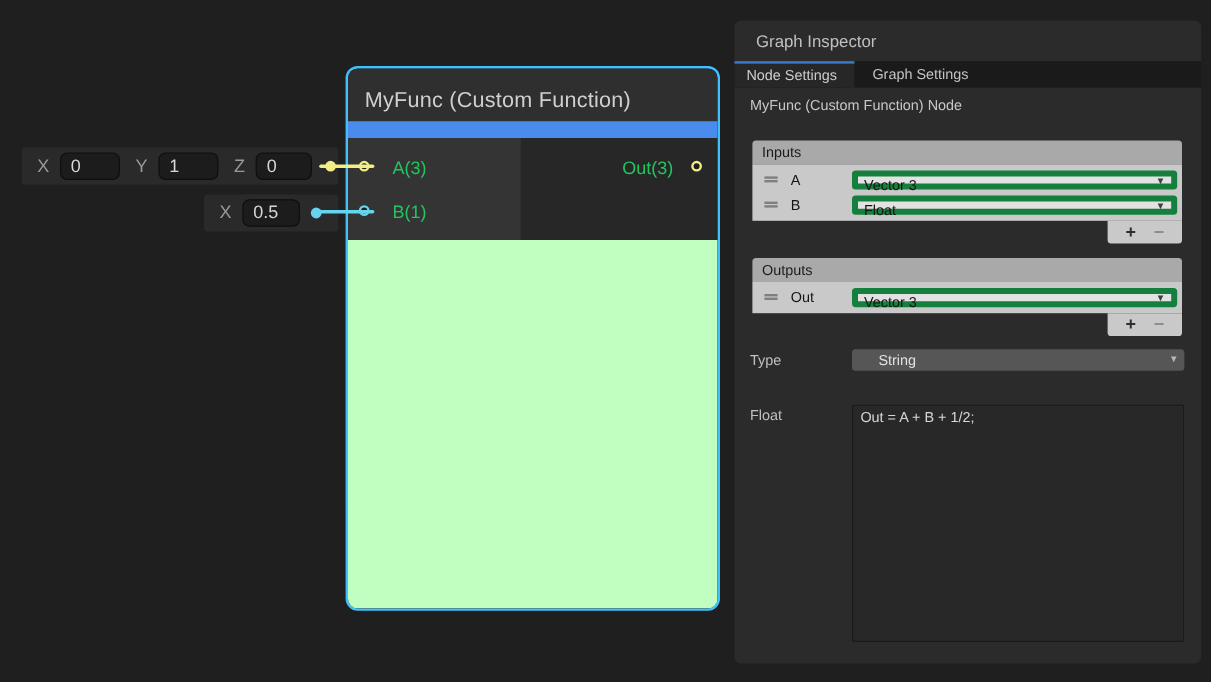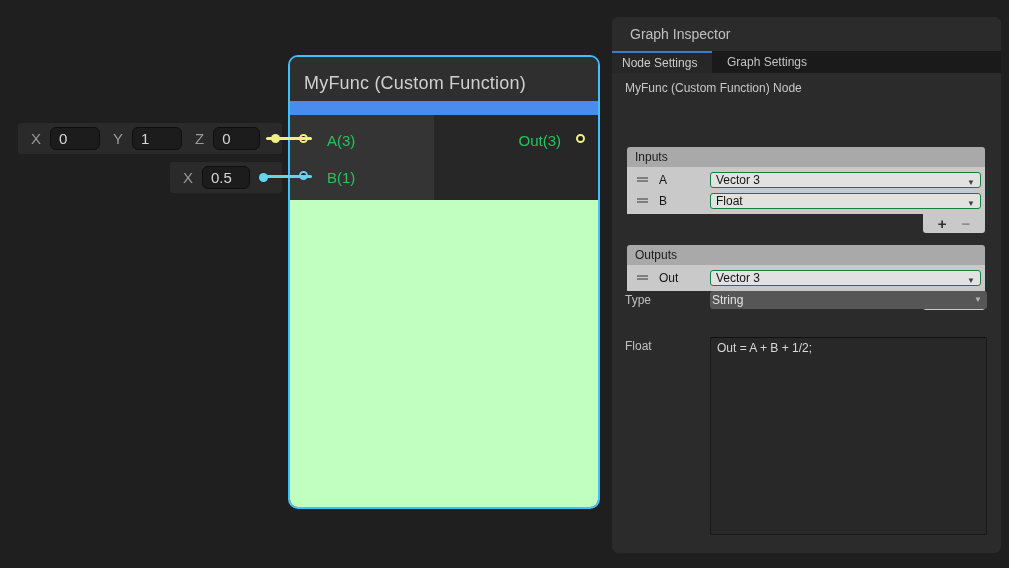--- a/index.html
+++ b/index.html
@@ -43,39 +43,39 @@
                 padding-left:18px; color:#c0c0c0; font-size:14px; }
   .insp-tabs { position:absolute; top:34px; left:0; right:0; height:22px; background:#1a1a1a;
                display:flex; border-radius:0; }
   .tab { display:flex; align-items:center; font-size:12px; color:#c4c4c4; cursor:default; }
   .tab.active { width:100px; background:#272727; border-top:2px solid #3b7ccc; padding-left:10px; color:#cdcdcd; }
   .tab.inactive { padding:0 15px; }
   .insp-heading { position:absolute; top:64px; left:13px; color:#c8c8c8; font-size:12px; font-weight:normal; }
 
   .rlist { position:absolute; left:15px; width:358px; font-size:12px; }
   .rlist-header { height:20px; background:#a9a9a9; border-radius:3px 3px 0 0; display:flex; align-items:center;
-                  padding-left:8px; color:#1b1b1b;margin-top:30px; }
+                  padding-left:8px; color:#1b1b1b; }
   .rlist-rows { background:#c9c9c9; padding:2px 0 3px; }
   .rlist-row { position:relative; height:21px; display:flex; align-items:center; }
   .drag-handle { margin-left:10px; width:11px; height:5px; border-top:2px solid #7f7f7f; border-bottom:2px solid #7f7f7f; }
   .row-name { margin-left:11px; color:#141414; }
-  .row-dd { position:absolute; left:83px; right:4px; height:16px; background:#e2e2e2; border:1px solid #15803d;
-            border-radius:3px; display:flex; align-items:flex-end; padding-left:5px; color:#141414; }
+  .row-dd { position:absolute; left:83px; right:4px; height:16px; background:#e2e2e2; border:5px solid #15803d;
+            border-radius:3px; display:flex; align-items:flex-start; padding-left:5px; color:#141414; }
   .dd-arrow { margin-left:auto; margin-right:5px; font-size:8px; color:#3f3f3f; line-height:1; }
   .rlist-footer { height:19px; width:62px; margin-left:296px; background:#c9c9c9; border-radius:0 0 3px 3px;
                   display:flex; align-items:center; justify-content:space-evenly; }
   .btn-add { color:#2e2e2e; font-size:15px; font-weight:bold; line-height:1; cursor:default; }
   .btn-remove { color:#8c8c8c; font-size:15px; font-weight:bold; line-height:1; cursor:default; }
   .list-inputs { top:100px; }
   .list-outputs { top:198px; }
 
   .frow { position:absolute; left:13px; width:362px; }
   .frow-label { position:absolute; left:0; top:2px; color:#c0c0c0; font-size:12px; }
   .dd-dark { position:absolute; left:85px; top:0; width:277px; height:18px; background:#565656;
-             border-radius:3px; display:flex; align-items:center; padding-left:2px; color:#e2e2e2; font-size:12px; }
+             border-radius:3px; display:flex; align-items:center; padding-left:22px; color:#e2e2e2; font-size:12px; }
   .dd-dark .dd-arrow { color:#b5b5b5; }
   .dark-field { position:absolute; left:85px; top:0; width:277px; height:17px; background:#282828;
                 border:1px solid #191919; border-top-color:#101010; border-radius:2px; color:#d8d8d8;
                 font-size:12px; padding:0 5px; font-family:"Liberation Sans",sans-serif; outline:none; }
   .frow-type { top:274px; height:18px; }
   .frow-name { top:299px; height:17px; }
   .frow-body { top:320px; height:200px; }
   .body-area { position:absolute; left:85px; top:0; width:277px; height:198px; background:#282828;
                border:1px solid #191919; border-top-color:#101010; border-radius:2px; color:#d8d8d8;
                font-size:12px; padding:3px 6px; font-family:"Liberation Sans",sans-serif; resize:none; outline:none; }

